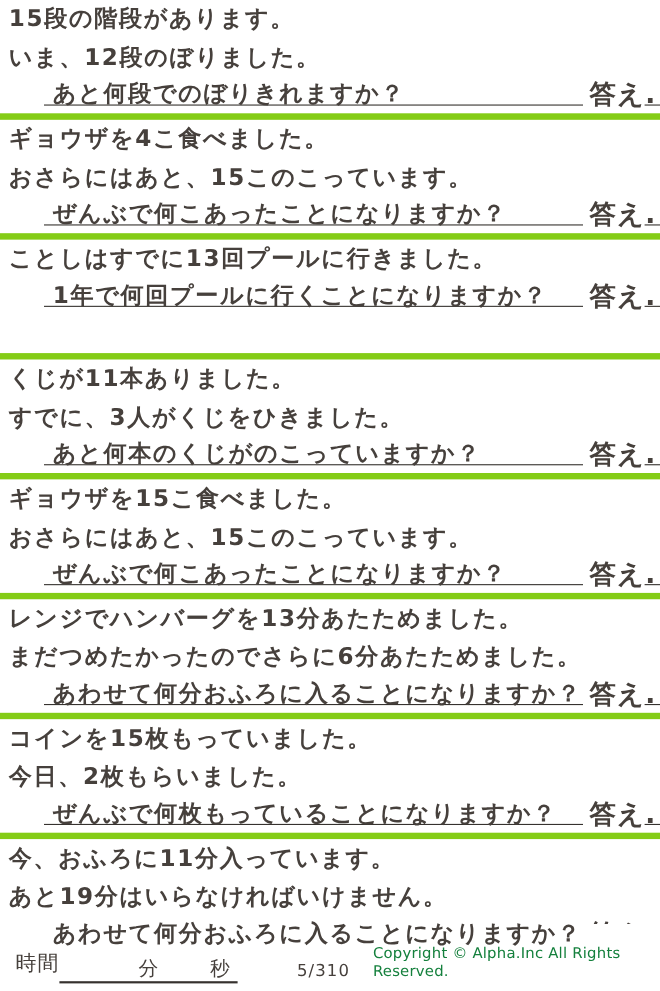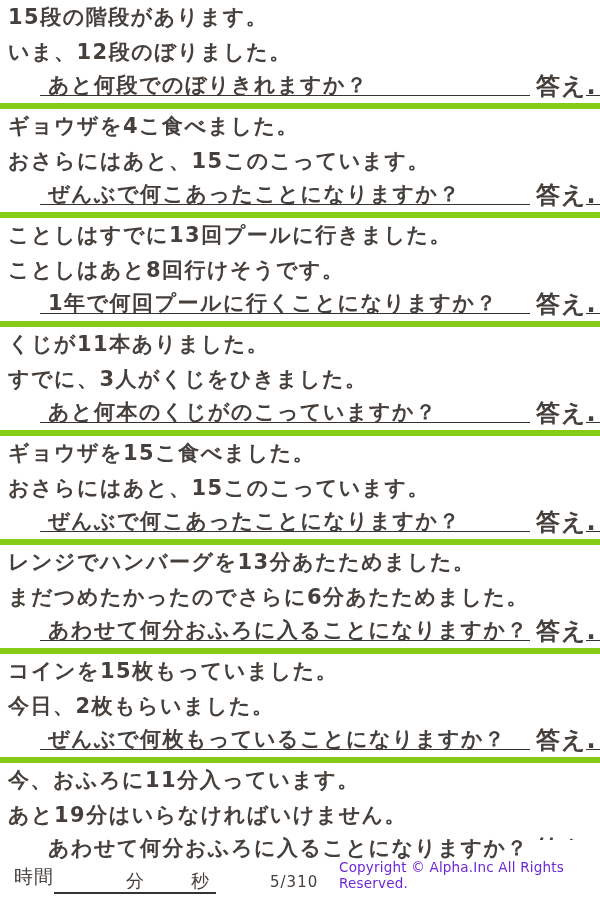--- a/index.html
+++ b/index.html
@@ -38,21 +38,21 @@
   }
   .time-label{line-height:1.1;}
   .time-blank{
     display:flex;align-items:flex-end;
     width:162px;height:26px;
     border-bottom:2px solid #36322f;
   }
   .min-label{margin-left:72px;font-size:18px;line-height:1.15;}
   .sec-label{margin-left:46px;font-size:18px;line-height:1.15;}
   .page-num{position:absolute;left:270px;bottom:10px;font-size:15px;letter-spacing:1px;}
-  .copyright{position:absolute;left:339px;bottom:10px;font-size:13.5px;color:#6d28d9;letter-spacing:0.2px;}
+  .copyright{position:absolute;left:339px;bottom:10px;font-size:13.5px;color:#15803d;letter-spacing:0.2px;}
 </style>
 </head>
 <body>
 
 <main>
   <section id="problems">
   <div class="problem">
     <div class="row sentence">15段の階段があります。</div>
     <div class="row sentence">いま、12段のぼりました。</div>
     <div class="row q-row">
@@ -69,21 +69,20 @@
     <div class="row q-row">
       <span class="q-text">ぜんぶで何こあったことになりますか？</span>
       <span class="u-left"></span>
       <span class="ans">答え.</span>
       <span class="u-right"></span>
     </div>
   </div>
 
   <div class="problem">
     <div class="row sentence">ことしはすでに13回プールに行きました。</div>
-    <div class="row sentence">ことしはあと8回行けそうです。</div>
     <div class="row q-row">
       <span class="q-text">1年で何回プールに行くことになりますか？</span>
       <span class="u-left"></span>
       <span class="ans">答え.</span>
       <span class="u-right"></span>
     </div>
   </div>
 
   <div class="problem">
     <div class="row sentence">くじが11本ありました。</div>

